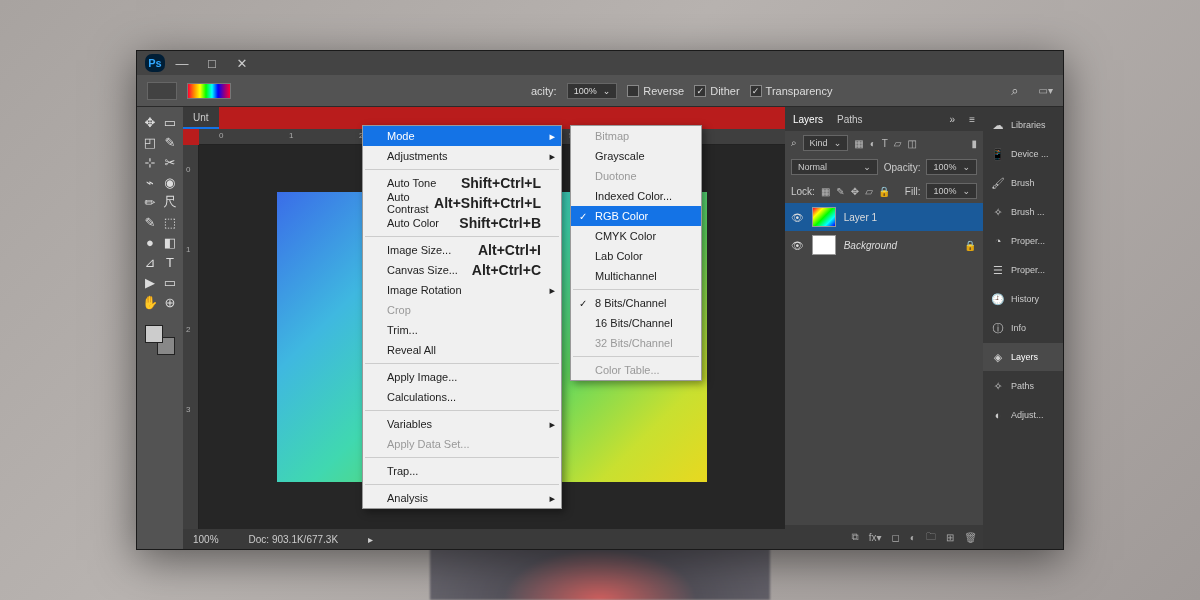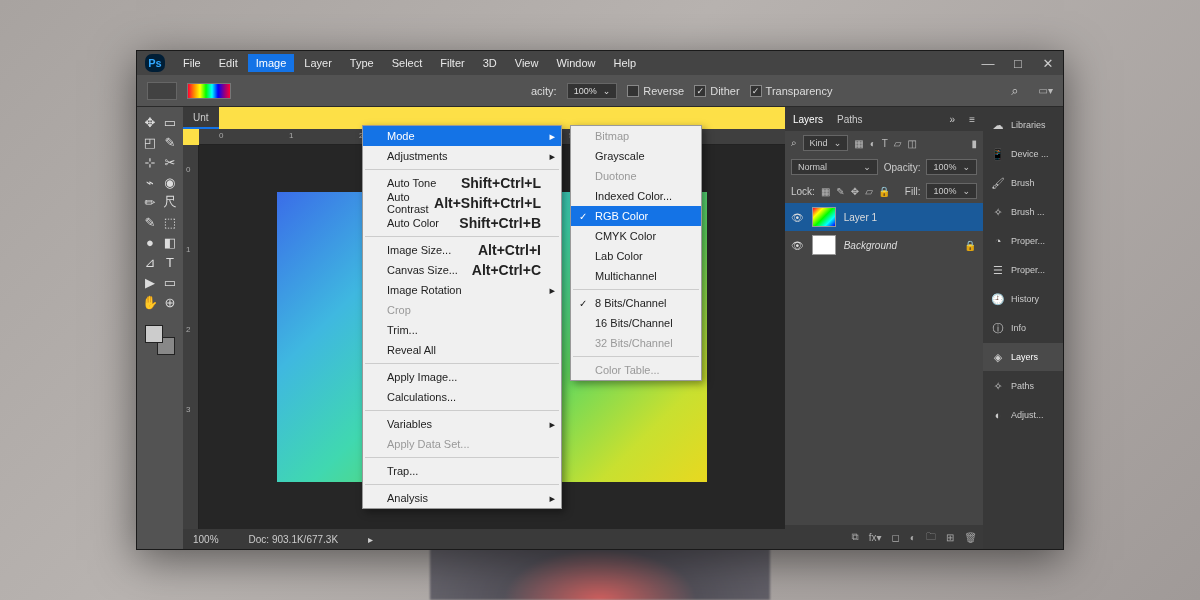--- a/index.html
+++ b/index.html
@@ -18,21 +18,21 @@
 .opt-sw { width: 30px; height: 18px; background: #424242; border: 1px solid #666; }
 .cb { display: flex; align-items: center; gap: 4px; }
 .cbx { width: 12px; height: 12px; background: #333; border: 1px solid #888; display: flex; align-items: center; justify-content: center; color: #ddd; font-size: 9px; }
 .cbx.checked::before { content: '✓'; }
 .main-area { flex: 1; display: flex; min-height: 0; }
 .toolbox { width: 46px; background: #535353; padding: 6px 4px; display: grid; grid-template-columns: 1fr 1fr; gap: 2px; align-content: start; }
 .tool { width: 18px; height: 18px; color: #ddd; display: flex; align-items: center; justify-content: center; font-size: 13px; cursor: pointer; }
 .swatches { grid-column: 1/3; margin-top: 12px; position: relative; width: 30px; height: 30px; margin-left: 4px; }
 .fg-sw { position: absolute; width: 18px; height: 18px; background: #ccc; border: 1px solid #222; top: 0; left: 0; }
 .bg-sw { position: absolute; width: 18px; height: 18px; background: #888; border: 1px solid #222; bottom: 0; right: 0; }
-.doc-area { flex: 1; background: #fde047; display: flex; flex-direction: column; position: relative; }
+.doc-area { flex: 1; background: #b91c1c; display: flex; flex-direction: column; position: relative; }
 .doc-tab { height: 22px; background: #3a3a3a; display: flex; align-items: center; padding: 0 10px; color: #ccc; font-size: 10px; width: fit-content; border-bottom: 2px solid #1473e6; }
 .ruler-h { height: 16px; background: #3f3f3f; border-bottom: 1px solid #222; position: relative; margin-left: 16px; }
 .ruler-h span { position: absolute; color: #aaa; font-size: 8px; top: 2px; }
 .canvas-wrap { flex: 1; display: flex; }
 .ruler-v { width: 16px; background: #3f3f3f; border-right: 1px solid #222; position: relative; }
 .ruler-v span { position: absolute; color: #aaa; font-size: 8px; left: 3px; }
 .canvas-viewport { flex: 1; background: #262626; display: flex; align-items: center; justify-content: center; overflow: hidden; padding: 20px; }
 .canvas { width: 430px; height: 290px; background: linear-gradient(135deg,#3a6de8 0%,#3fb8e0 25%,#40d8b0 45%,#60d860 65%,#c8e030 85%,#e8d820 100%); }
 .statusbar { height: 20px; background: #3a3a3a; display: flex; align-items: center; padding: 0 10px; color: #ccc; font-size: 10px; gap: 30px; }
 .panels { width: 198px; background: #454545; display: flex; flex-direction: column; }
@@ -68,33 +68,20 @@
 </style>
 </head>
 <body>
 
 <div class="desktop-blur"></div>
 
 <div class="window">
 
   <div class="titlebar">
     <div class="ps-logo">Ps</div>
-    <div class="menubar" id="menubar">
-        <span class="menu-item">File</span>
-        <span class="menu-item">Edit</span>
-        <span class="menu-item active">Image</span>
-        <span class="menu-item">Layer</span>
-        <span class="menu-item">Type</span>
-        <span class="menu-item">Select</span>
-        <span class="menu-item">Filter</span>
-        <span class="menu-item">3D</span>
-        <span class="menu-item">View</span>
-        <span class="menu-item">Window</span>
-        <span class="menu-item">Help</span>
-      </div>
     <div class="win-controls">
       <span class="win-btn">—</span>
       <span class="win-btn">□</span>
       <span class="win-btn">✕</span>
     </div>
   </div>
 
   <div class="options-bar">
     <div class="opt-sw"></div>
     <div class="grad-swatch"></div>

